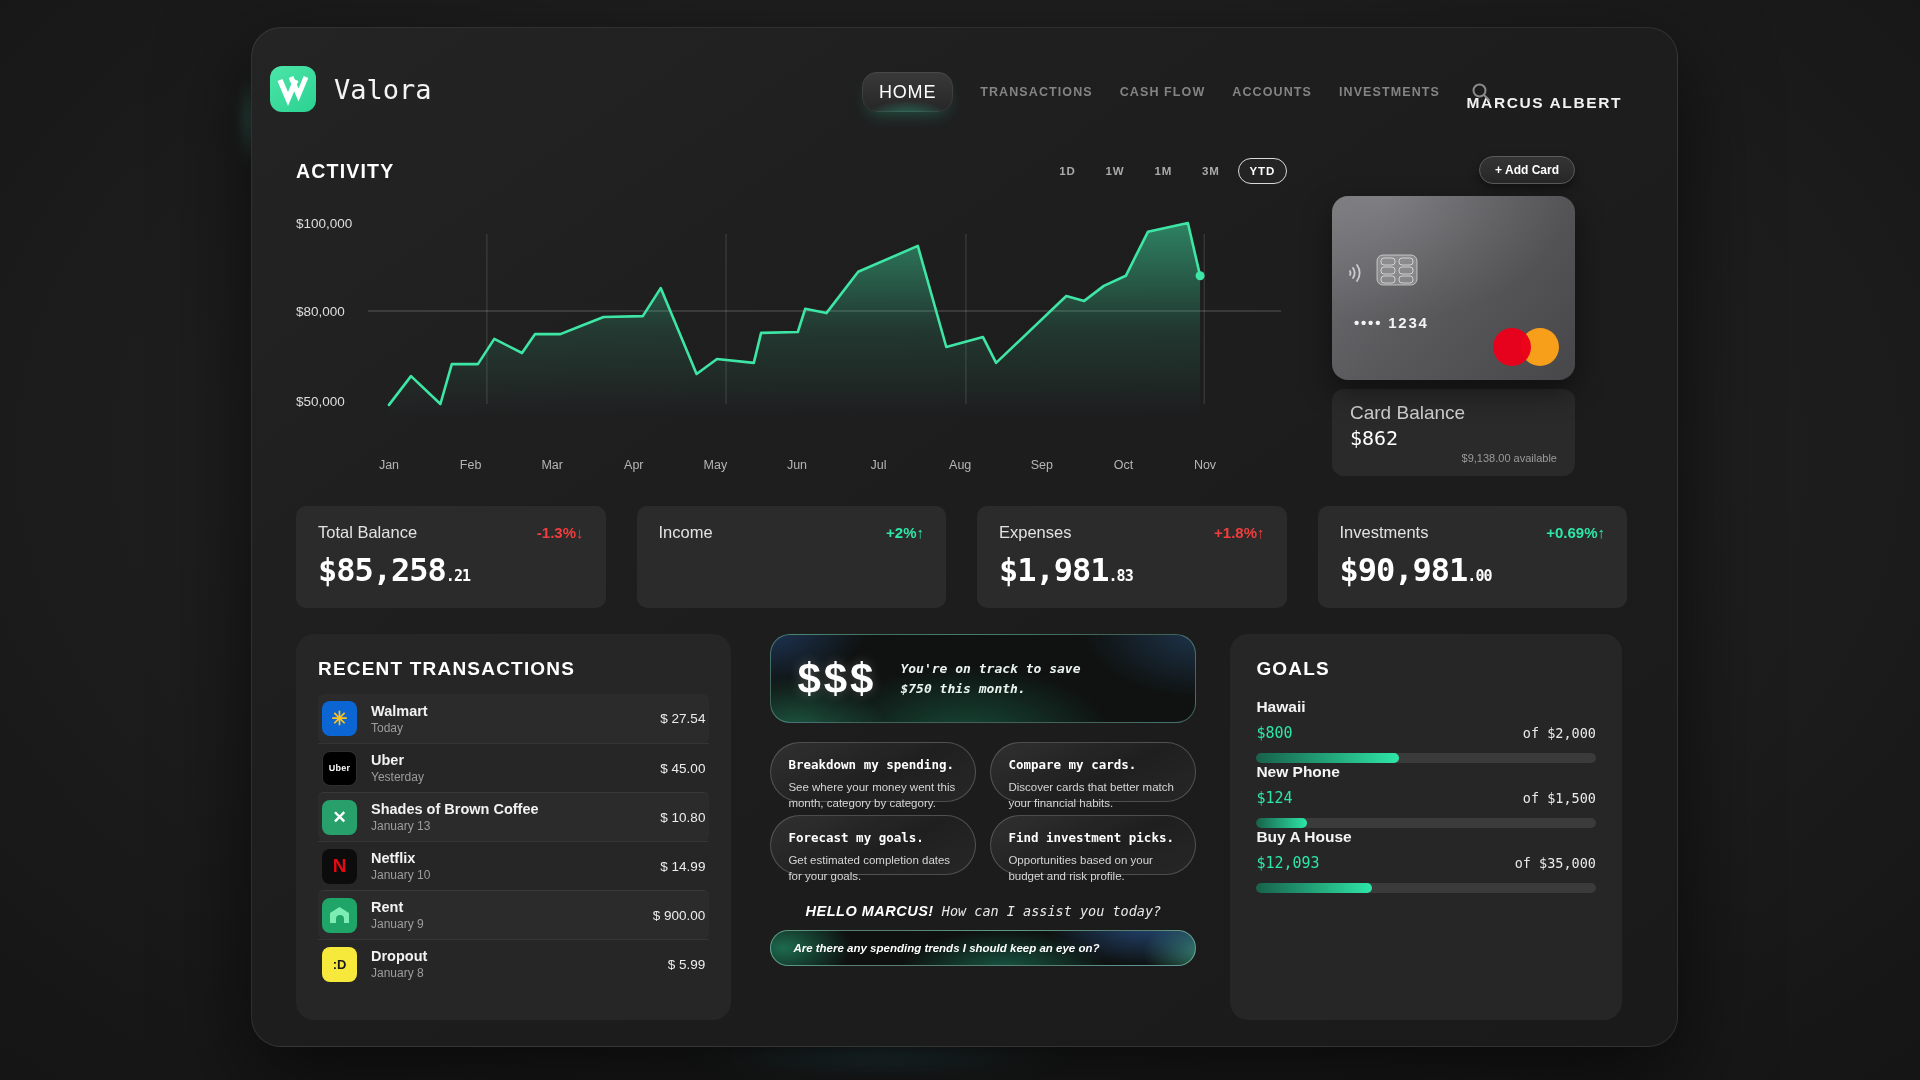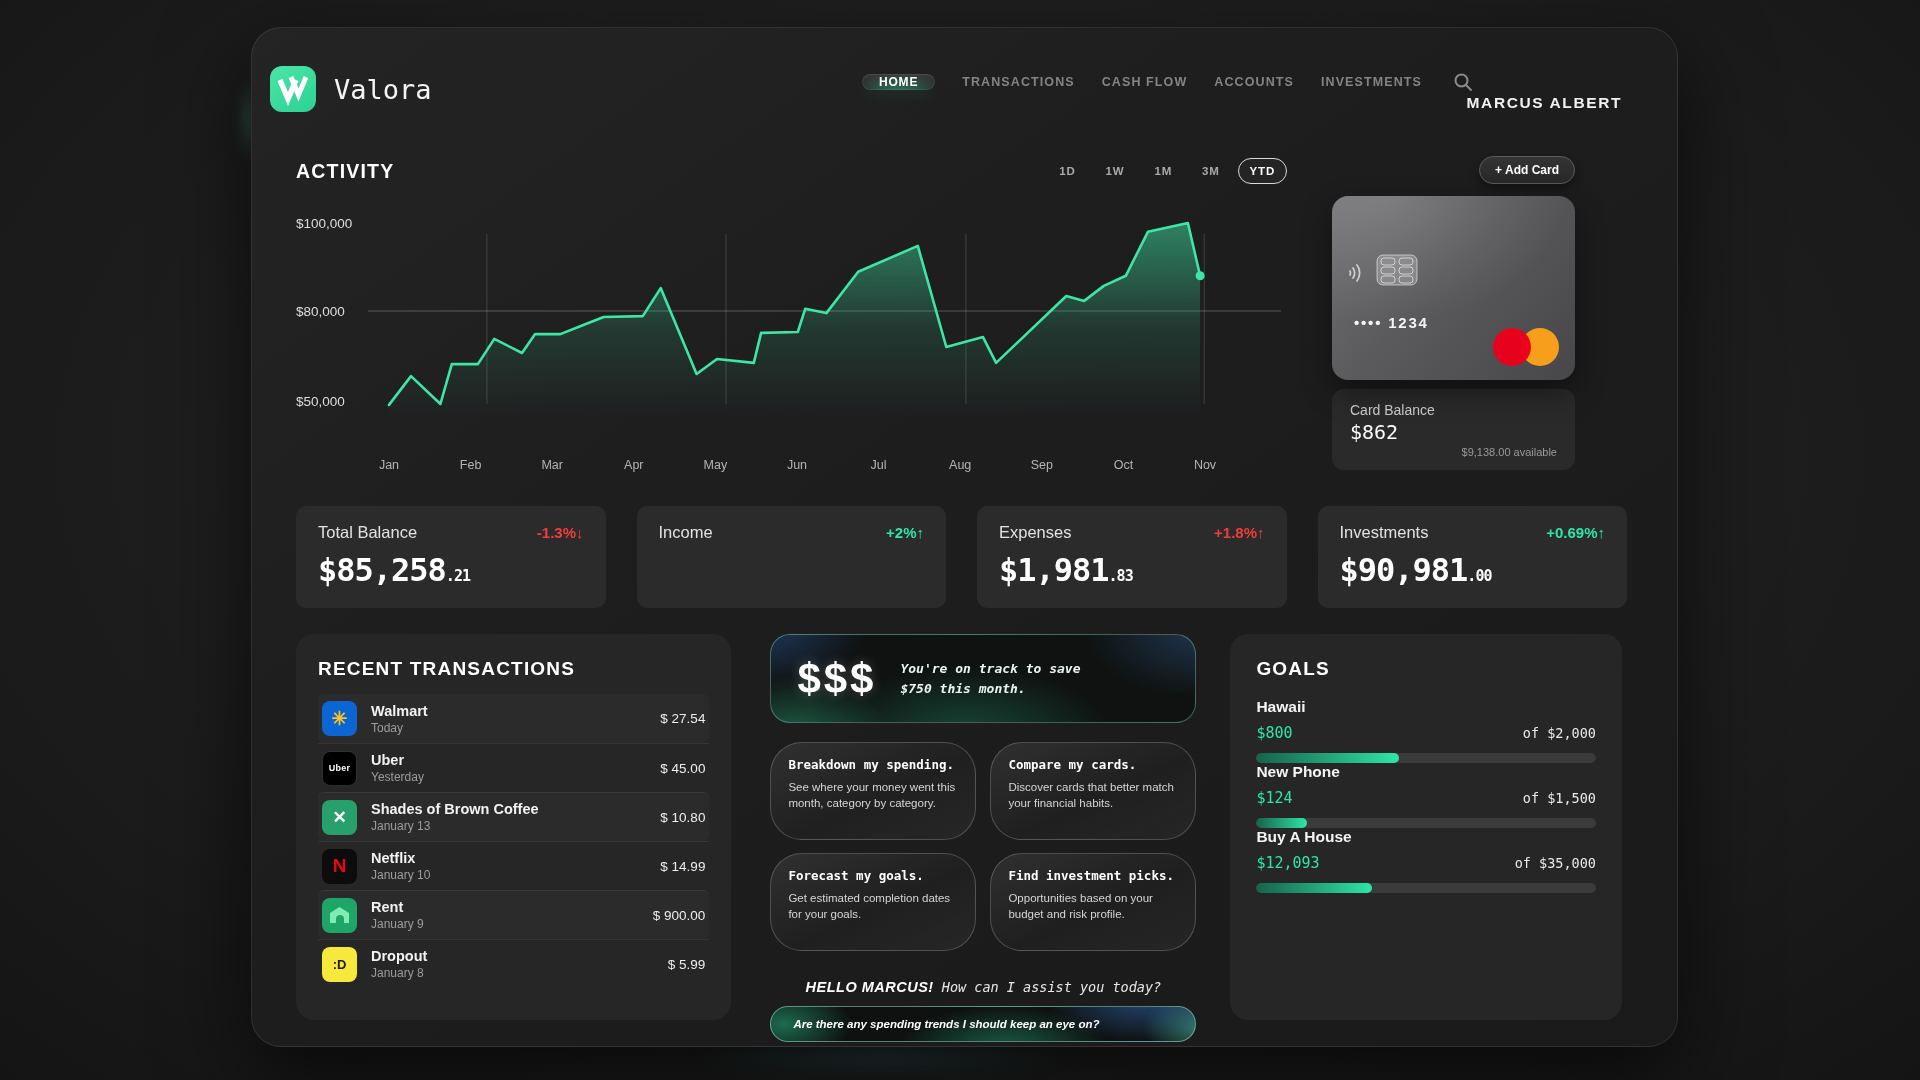--- a/index.html
+++ b/index.html
@@ -17,22 +17,22 @@
             background:linear-gradient(145deg,#242425 0%, #1e1e1f 35%, #1a1a1b 100%);
             box-shadow:0 30px 90px rgba(0,0,0,.65); overflow:hidden; }
 
   
   .header { display:flex; align-items:flex-end; position:relative; padding:34px 55px 0 18px; height:84px; }
   .brand { display:flex; align-items:center; gap:18px; }
   .logo { width:46px; height:46px; border-radius:12px;
           background:linear-gradient(145deg,#4ce5a8,#2bd292); display:flex; align-items:center; justify-content:center; }
   .brand-name { font-family:"DejaVu Sans Mono", monospace; font-size:27px; color:#f4f4f4; }
   .nav { position:absolute; left:610px; top:44px; display:flex; align-items:center; gap:27px; }
-  .nav-pill { height:16px; padding:0 17px; border-radius:15px; display:flex; align-items:center;
-              color:#fff; font-size:12px; font-weight:bold; letter-spacing:.8px; cursor:pointer;
+  .nav-pill { height:40px; padding:0 17px; border-radius:15px; display:flex; align-items:center;
+              color:#fff; font-size:18px; font-weight:normal; letter-spacing:.8px; cursor:pointer;
               background:radial-gradient(60px 26px at 50% 120%, rgba(46,230,168,.45), rgba(46,46,46,0) 75%), linear-gradient(#3a3a3b,#262627);
               box-shadow:0 8px 16px -6px rgba(46,230,168,.25), inset 0 0 0 1px rgba(255,255,255,.08); }
   .nav-link { color:#848484; font-size:12.5px; font-weight:bold; letter-spacing:1.1px; cursor:pointer; }
   .search { margin-left:4px; cursor:pointer; }
   .user-name { margin-left:auto; color:#f2f2f2; font-size:15.5px; font-weight:bold; letter-spacing:1.6px; }
 
   
   .activity-row { display:flex; margin-top:44px; padding:0 50px 0 44px; gap:45px; }
   .activity-main { width:991px; position:relative; }
   .activity-head { display:flex; justify-content:space-between; align-items:center; height:30px; }
@@ -55,21 +55,21 @@
                             linear-gradient(130deg,#707074 0%, #5a5a5d 45%, #47474a 100%);
                  box-shadow:0 12px 30px rgba(0,0,0,.45); }
   .cc-contactless { position:absolute; left:16px; top:64px; }
   .cc-chip { position:absolute; left:44px; top:58px; }
   .cc-number { position:absolute; left:22px; top:118px; color:#f3f3f3; font-size:15px; letter-spacing:1.8px; font-weight:bold; }
   .mc { position:absolute; right:16px; bottom:14px; width:66px; height:38px; }
   .mc-red, .mc-orange { position:absolute; width:38px; height:38px; border-radius:50%; }
   .mc-red { left:0; background:#eb001b; z-index:2; opacity:.97; }
   .mc-orange { right:0; background:#f79e1b; z-index:1; }
   .balance-panel { margin-top:9px; border-radius:12px; background:#2a2a2b; padding:13px 18px 12px; }
-  .balance-label { color:#cfcfcf; font-size:14px; }
+  .balance-label { color:#cfcfcf; font-size:19px; }
   .balance-value { color:#fff; font-family:"DejaVu Sans Mono", monospace; font-weight:normal; font-size:20px; margin-top:2px; }
   .balance-available { color:#9a9a9a; font-size:11px; margin-top:2px;text-align:right; }
 
   
   .stats-row { display:flex; gap:31px; margin-top:29px; padding:0 50px 0 44px; }
   .stat-card { flex:1; height:102px; border-radius:10px; background:#2b2b2c; padding:17px 22px; }
   .stat-top { display:flex; justify-content:space-between; align-items:center; }
   .stat-label { color:#e2e2e2; font-size:16.5px; }
   .stat-change { font-size:15px; font-weight:bold; }
   .stat-change.up { color:#2ee6a8; }
@@ -109,21 +109,21 @@
             background:radial-gradient(130px 85px at 6% 115%, rgba(46,170,125,.5), transparent 70%),
                        radial-gradient(150px 95px at -2% -15%, rgba(60,125,225,.38), transparent 70%),
                        radial-gradient(210px 105px at 46% 120%, rgba(40,205,145,.3), transparent 70%),
                        radial-gradient(170px 95px at 102% -5%, rgba(70,145,235,.28), transparent 70%),
                        #0f1211; }
   .banner-icon { color:#fff; font-size:42px; font-weight:900; letter-spacing:3px;
                  font-family:"Liberation Sans", sans-serif; text-shadow:0 0 12px rgba(255,255,255,.25); }
   .banner-text { color:#eaf4ef; font-family:"DejaVu Sans Mono", monospace; font-style:italic; font-weight:bold;
                  font-size:13px; line-height:1.5; }
   .suggestions { margin-top:19px; display:grid; grid-template-columns:206px 206px; gap:13px 14px; }
-  .suggestion { height:98px; border-radius:32px; padding:14px 17px; cursor:pointer;
+  .suggestion { height:60px; border-radius:32px; padding:14px 17px; cursor:pointer;
                 border:1px solid rgba(255,255,255,.2);
                 background:linear-gradient(155deg, rgba(255,255,255,.09), rgba(255,255,255,.015) 55%, rgba(255,255,255,.05)); }
   .suggestion-title { color:#fff; font-family:"DejaVu Sans Mono", monospace; font-weight:bold; font-size:12.5px; }
   .suggestion-desc { margin-top:8px; color:#d6d6d6; font-size:11.5px; line-height:1.35; }
   .greeting { margin-top:27px; text-align:center; white-space:nowrap; }
   .greeting-bold { color:#fff; font-size:14.5px; font-weight:900; font-style:italic; letter-spacing:.5px; }
   .greeting-rest { color:#e9e9e9; font-family:"DejaVu Sans Mono", monospace; font-style:italic; font-size:13.5px; }
   .assistant-input { margin-top:10px; width:100%; height:36px; border-radius:18px; padding:0 22px;
             color:#fff; font-family:"Liberation Sans", sans-serif; font-size:11.5px; font-weight:bold; font-style:italic;
             border:1px solid rgba(150,220,195,.55); outline:none;

